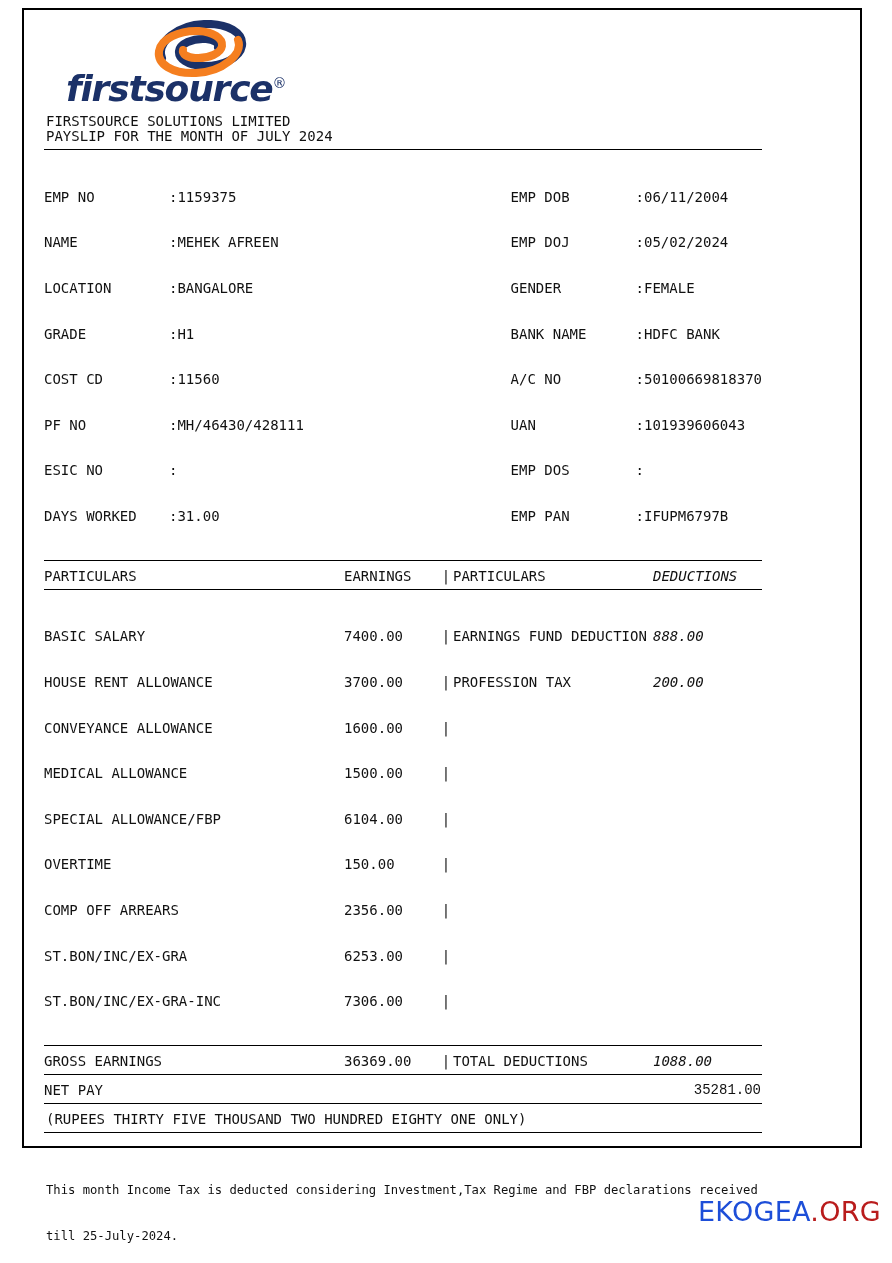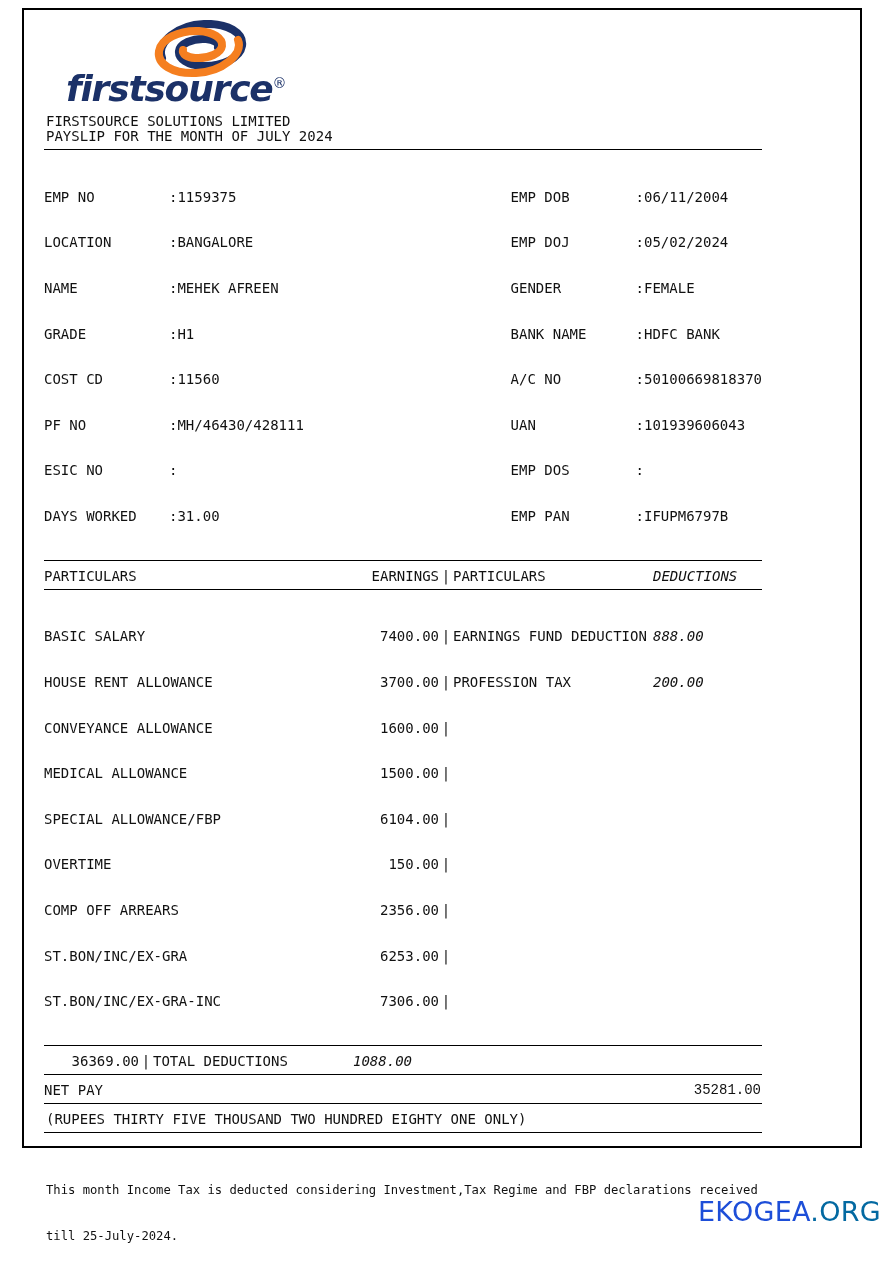--- a/index.html
+++ b/index.html
@@ -98,21 +98,21 @@
   .tbl-head {
     display: flex;
     margin-top: 8px;
   }
   .tbl-body { margin-top: 9px; }
   .tbl-row { display: flex; }
 
   .col-name-l { width: 300px; white-space: pre; }
   .col-amt-l {
     width: 95px;
-    text-align: right;
+    text-align: left;
     white-space: pre;
   }
   .col-pipe {
     width: 14px;
     text-align: center;
     white-space: pre;
   }
   .col-name-r { width: 200px; white-space: pre; }
   .col-amt-r {
     width: 108px;
@@ -147,21 +147,21 @@
   .watermark {
     position: absolute;
     left: 698px;
     top: 1196px;
     font-family: "DejaVu Sans", "Liberation Sans", sans-serif;
     font-size: 27px;
     letter-spacing: 0.3px;
     white-space: nowrap;
   }
   .wm-dark { color: #1d4ed8; }
-  .wm-green { color: #0369a1; }
+  .wm-green { color: #b91c1c; }
 </style>
 </head>
 <body>
 
 <div class="page">
   <div class="inner">
 
     <div class="logo-block">
       <svg class="logo-swirl" viewBox="0 0 96 58">
         <path d="M10 38 C4 22, 26 5, 52 4 C76 3, 92 13, 90 26 C88 38, 70 47, 50 46 C36 45, 26 39, 27 31 C28 24, 40 18, 54 19 C62 19.5, 67 23, 66 27" fill="none" stroke="#1b3168" stroke-width="8" stroke-linecap="round"></path>
@@ -175,26 +175,26 @@
 
     <hr class="rule rule-gap-top">
 
     <div class="emp-wrap">
       <div class="emp-col-left mono">
         <div class="emp-row">
           <span class="emp-label">EMP NO</span>
           <span class="emp-val">:1159375</span>
         </div>
         <div class="emp-row">
+          <span class="emp-label">NAME</span>
+          <span class="emp-val">:MEHEK AFREEN</span>
+        </div>
+        <div class="emp-row">
           <span class="emp-label">LOCATION</span>
           <span class="emp-val">:BANGALORE</span>
-        </div>
-        <div class="emp-row">
-          <span class="emp-label">NAME</span>
-          <span class="emp-val">:MEHEK AFREEN</span>
         </div>
         <div class="emp-row">
           <span class="emp-label">GRADE</span>
           <span class="emp-val">:H1</span>
         </div>
         <div class="emp-row">
           <span class="emp-label">COST CD</span>
           <span class="emp-val">:11560</span>
         </div>
         <div class="emp-row">
@@ -321,20 +321,21 @@
         <span class="col-amt-l">7306.00</span>
         <span class="col-pipe">|</span>
         <span class="col-name-r"></span>
         <span class="col-amt-r"></span>
       </div>
     </div>
 
     <hr class="rule rule-gap-top">
 
     <div class="tbl-head mono totals-row">
+      <span class="col-name-l">GROSS EARNINGS</span>
       <span class="col-amt-l">36369.00</span>
       <span class="col-pipe">|</span>
       <span class="col-name-r">TOTAL DEDUCTIONS</span>
       <span class="col-amt-r">1088.00</span>
     </div>
 
     <hr class="rule">
 
     <div class="tbl-head mono netpay-row">
       <span class="net-label">NET PAY</span>

